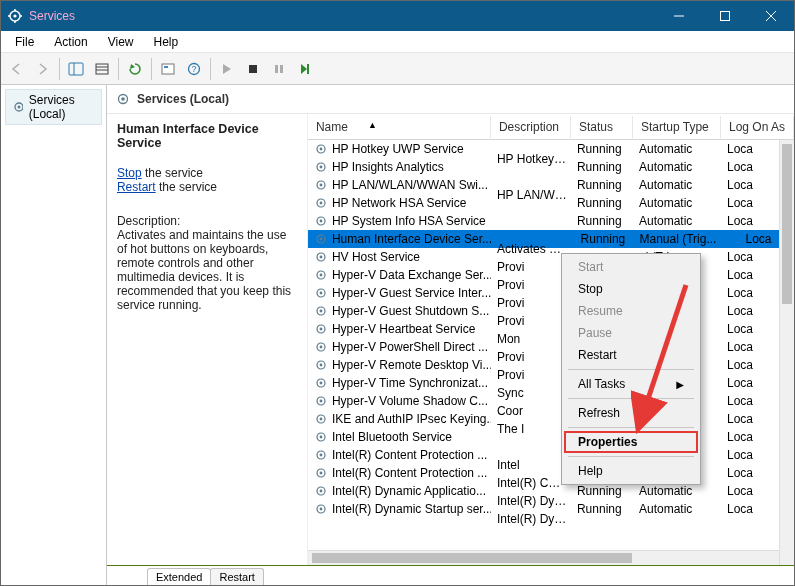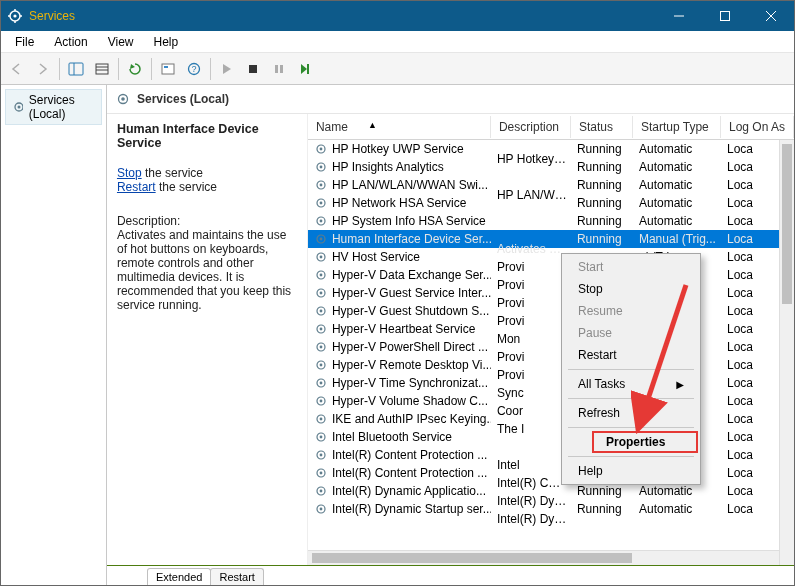--- a/index.html
+++ b/index.html
@@ -1,17 +1,17 @@
 <!DOCTYPE html>
 <html><head>
 <meta charset="utf-8">
 <style>
   * { box-sizing: border-box; font-family: "Segoe UI", Arial, sans-serif; }
   body { margin: 0; width: 795px; height: 586px; position: relative; background: #fff; overflow: hidden; border: 1px solid #666;}
-  .titlebar { height: 30px; background: #0d5a8a; color: #eab308; display: flex; align-items: center; padding-left: 6px; }
+  .titlebar { height: 30px; background: #0d5a8a; color: #f9a8d4; display: flex; align-items: center; padding-left: 6px; }
   .titlebar .app-icon { width: 16px; height: 16px; margin-right: 6px; }
   .titlebar .title { font-size: 12px; flex: 1; }
   .titlebar .win-btn { width: 46px; height: 30px; display: flex; align-items: center; justify-content: center; }
   .titlebar .win-btn svg { pointer-events: none; }
   .menubar { height: 22px; background: #fff; display: flex; align-items: center; padding-left: 4px; border-bottom: 1px solid #e6e6e6; }
   .menubar .menu-item { font-size: 12px; padding: 2px 10px; }
   .toolbar { height: 32px; background: #f5f5f5; border-bottom: 1px solid #c8c8c8; display: flex; align-items: center; padding-left: 4px; gap: 2px; }
   .toolbar .tool-btn { width: 24px; height: 24px; display: flex; align-items: center; justify-content: center; border: 1px solid transparent; }
   .toolbar .tool-btn.disabled { opacity:.45; }
   .toolbar .divider { width: 1px; height: 22px; background: #c8c8c8; margin: 0 2px; }
@@ -37,35 +37,35 @@
   .col-log { flex:1;}
   .sort-caret { font-size:9px; color:#000; }
   .list-rows { overflow-y:auto; height: 408px; }
   .row { display:flex; font-size:12px; align-items:center; height:18px; }
   .row .cell { padding:1px 4px 1px 6px; white-space:nowrap; overflow:hidden; text-overflow:ellipsis; }
   .row .cell.name { width:183px; display:flex; align-items:center; gap:4px;}
   .row .cell.desc { width:80px;margin-top:20px;}
   .row .cell.status { width:62px;}
   .row .cell.start { width:88px;}
   .row .cell.log { flex:1;}
-  .row.selected { background:#0078d7; color:#e5e5e5; }
+  .row.selected { background:#0078d7; color:#000000;text-align:center; }
   .row .svc-gear { flex:0 0 14px; }
   .tabs { height:20px; border-top:1px solid #4d7c0f; font-size:11px; display:flex; align-items:flex-end; padding-left:40px; gap:0; background:#fff;}
   .tabs .tab { padding:2px 8px; border:1px solid #c0c0c0; border-bottom:none; background:#f5f5f5; border-radius: 3px 3px 0 0; margin-right:-1px; position:relative; }
   .tabs .tab.active { background:#fff; z-index:1; }
   .scrollbar-v { position:absolute; right:0; top:26px; bottom:0; width:15px; background:#f0f0f0; border-left:1px solid #dedede;}
   .scrollbar-v .thumb{ position:absolute; left:2px; right:2px; top:4px; height:160px; background:#c0c0c0;}
   .scrollbar-h { position:absolute; left:0; right:15px; bottom:0; height:15px; background:#f0f0f0; border-top:1px solid #dedede;}
   .scrollbar-h .thumb{ position:absolute; top:2px; bottom:2px; left:4px; width:320px; background:#c0c0c0;}
   
   .ctx-menu { position:absolute; left:560px; top:252px; width:140px; background:#f0f0f0; border:1px solid #a5a5a5; box-shadow:4px 4px 6px rgba(0,0,0,.25); font-size:12px; padding:2px;}
   .ctx-item { padding:4px 14px; display:flex; align-items:center; justify-content:space-between;}
   .ctx-item.disabled { color:#8a8a8a;}
   .ctx-sep { height:1px; background:#c8c8c8; margin:3px 4px;}
-  .ctx-item.highlight { border:2px solid #e53935; padding:2px 12px; font-weight:bold;margin-left:28px;}
+  .ctx-item.highlight { border:2px solid #e53935; padding:2px 12px; font-weight:bold;}
   .ctx-arrow { font-size:10px; }
   
   .red-arrow { position:absolute; left:630px; top:274px; pointer-events:none;}
 </style>
 </head>
 <body>
 
 <div class="titlebar">
   <svg class="app-icon" viewBox="0 0 16 16">
       <circle cx="8" cy="8" r="5" fill="none" stroke="#fff" stroke-width="1.5"></circle>

